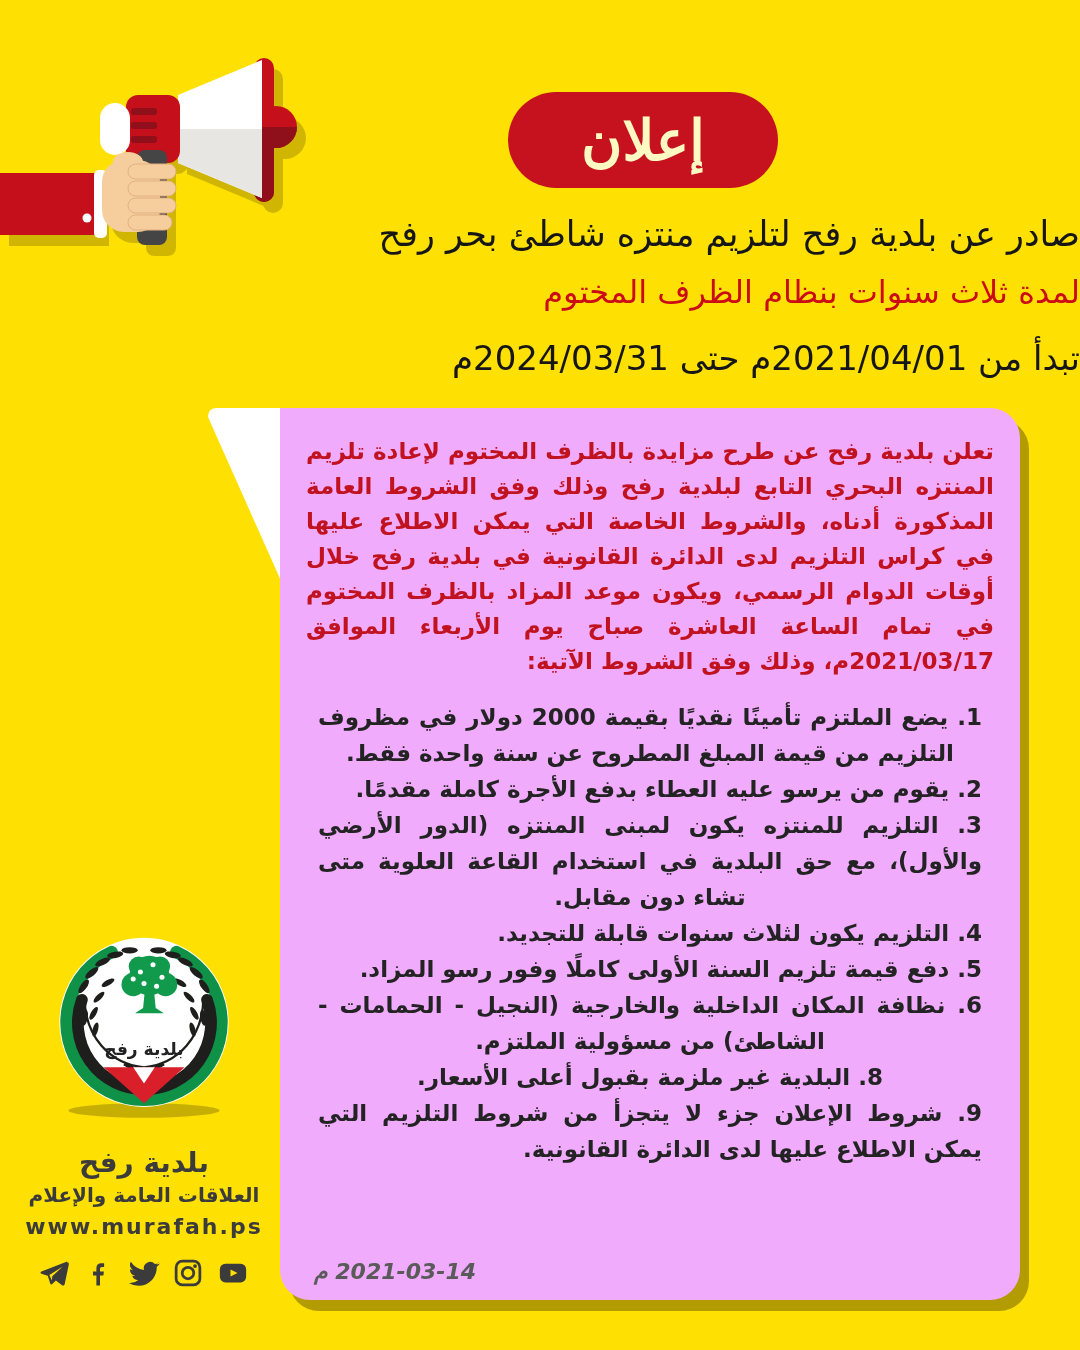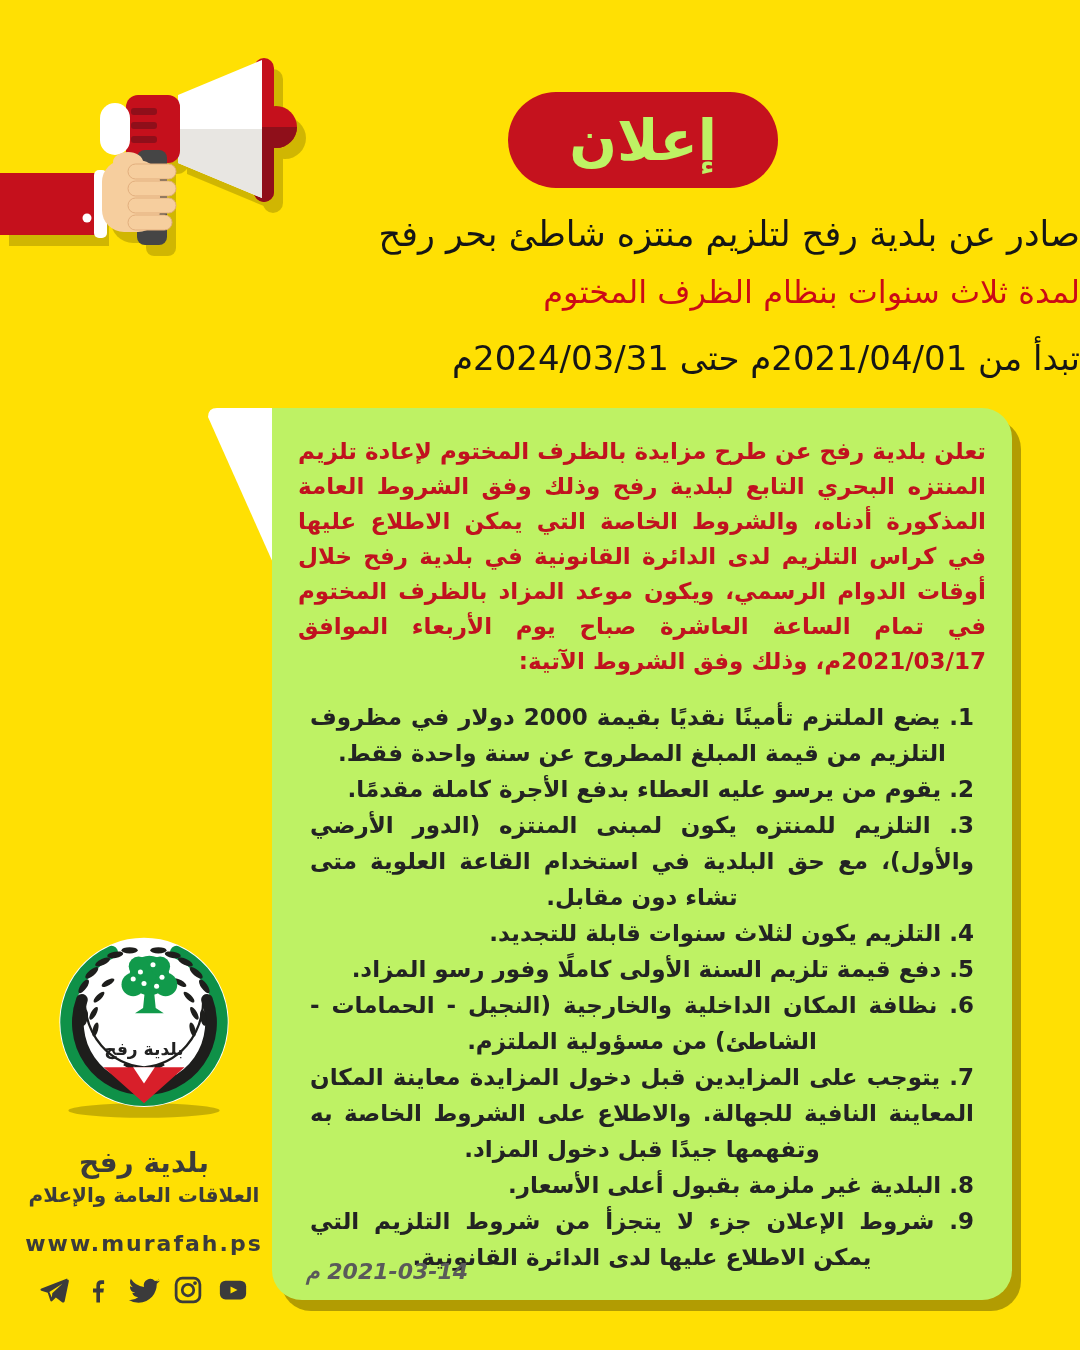--- a/index.html
+++ b/index.html
@@ -8,30 +8,30 @@
     background:#FFE003;
     font-family:"DejaVu Sans",sans-serif;
     direction:rtl;
   }
   
   .megaphone{position:absolute;left:0;top:50px;width:310px;height:270px;}
   .badge{
     position:absolute;left:508px;top:92px;width:270px;height:96px;
     background:#C5121E;border-radius:48px;
     display:flex;align-items:center;justify-content:center;
-    color:#bef264;font-size:56px;font-weight:bold;
+    color:#fef9c3;font-size:56px;font-weight:bold;font-family:Liberation Serif, serif;
   }
   .header-text{position:absolute;left:230px;top:212px;width:850px;font-weight:normal;}
   .h-line1{font-size:35px;color:#161616;line-height:44px;}
   .h-line2{font-size:32px;color:#CB0B16;line-height:40px;margin-top:16px;}
   .h-line3{font-size:34px;color:#161616;line-height:42px;margin-top:25px;}
   
   .card{
-    position:absolute;left:272px;top:408px;width:740px;height:892px;
-    background:#bef264;border-radius:30px;border-top-right-radius:30px;
+    position:absolute;left:280px;top:408px;width:740px;height:892px;
+    background:#f0abfc;border-radius:30px;border-top-right-radius:30px;
     border-top-left-radius:0;
     box-shadow:9px 11px 0 rgba(0,0,0,0.30);
   }
   .tail{position:absolute;left:208px;top:408px;width:78px;height:184px;}
   .card-inner{position:absolute;inset:0;padding:26px 26px 0 26px;box-sizing:border-box;}
   .intro{
     margin:0 0 20px 0;color:#C1121F;font-weight:bold;
     font-size:23px;line-height:35px;text-align:justify;text-align-last:right;
   }
   ol.conds{margin:12px;padding:0;list-style:none;color:#232323;font-weight:bold;font-size:23px;line-height:36px;}
@@ -43,21 +43,21 @@
   ol.conds li:nth-child(9){text-align-last:center;}
   .date{
     position:absolute;left:34px;bottom:16px;color:#5a5a5a;
     font-size:22px;font-weight:bold;direction:rtl;font-style:italic;
   }
   
   .footer{position:absolute;left:14px;top:932px;width:260px;text-align:center;color:#3B3B3B;}
   .logo{display:block;margin:0 auto;}
   .org{font-size:28px;font-weight:bold;margin-top:28px;}
   .dept{font-size:20px;font-weight:bold;margin-top:4px;}
-  .url{font-size:22px;font-weight:bold;letter-spacing:2px;margin-top:24px;direction:ltr;}
+  .url{font-size:22px;font-weight:bold;letter-spacing:2px;margin-top:7px;direction:ltr;}
   .social{display:flex;justify-content:center;align-items:center;gap:13px;margin-top:17px;direction:ltr;}
   .social svg{display:block;}
 </style>
 </head>
 <body>
 
 <svg class="megaphone" viewBox="-10 0 310 270" xmlns="http://www.w3.org/2000/svg">
   <g transform="translate(9,11)" fill="#000000" opacity="0.18">
     <rect x="-10" y="123" width="100" height="62"></rect>
     <rect x="116" y="45" width="54" height="68" rx="12"></rect>
@@ -113,21 +113,20 @@
 <div class="card">
   <div class="card-inner">
     <p class="intro">تعلن بلدية رفح عن طرح مزايدة بالظرف المختوم لإعادة تلزيم المنتزه البحري التابع لبلدية رفح وذلك وفق الشروط العامة المذكورة أدناه، والشروط الخاصة التي يمكن الاطلاع عليها في كراس التلزيم لدى الدائرة القانونية في بلدية رفح خلال أوقات الدوام الرسمي، ويكون موعد المزاد بالظرف المختوم في تمام الساعة العاشرة صباح يوم الأربعاء الموافق 2021/03/17م، وذلك وفق الشروط الآتية:</p>
     <ol class="conds">
       <li>1. يضع الملتزم تأمينًا نقديًا بقيمة 2000 دولار في مظروف التلزيم من قيمة المبلغ المطروح عن سنة واحدة فقط.</li>
       <li>2. يقوم من يرسو عليه العطاء بدفع الأجرة كاملة مقدمًا.</li>
       <li>3. التلزيم للمنتزه يكون لمبنى المنتزه (الدور الأرضي والأول)، مع حق البلدية في استخدام القاعة العلوية متى تشاء دون مقابل.</li>
       <li>4. التلزيم يكون لثلاث سنوات قابلة للتجديد.</li>
       <li>5. دفع قيمة تلزيم السنة الأولى كاملًا وفور رسو المزاد.</li>
       <li>6. نظافة المكان الداخلية والخارجية (النجيل - الحمامات - الشاطئ) من مسؤولية الملتزم.</li>
-      <li>7. يتوجب على المزايدين قبل دخول المزايدة معاينة المكان المعاينة النافية للجهالة. والاطلاع على الشروط الخاصة به وتفهمها جيدًا قبل دخول المزاد.</li>
       <li>8. البلدية غير ملزمة بقبول أعلى الأسعار.</li>
       <li>9. شروط الإعلان جزء لا يتجزأ من شروط التلزيم التي يمكن الاطلاع عليها لدى الدائرة القانونية.</li>
     </ol>
     <div class="date">2021-03-14 م</div>
   </div>
 </div>
 
 <div class="footer">
   <svg class="logo" width="180" height="186" viewBox="0 0 200 206" xmlns="http://www.w3.org/2000/svg">
     <ellipse cx="100" cy="198" rx="84" ry="8" fill="#000000" opacity="0.22"></ellipse>

